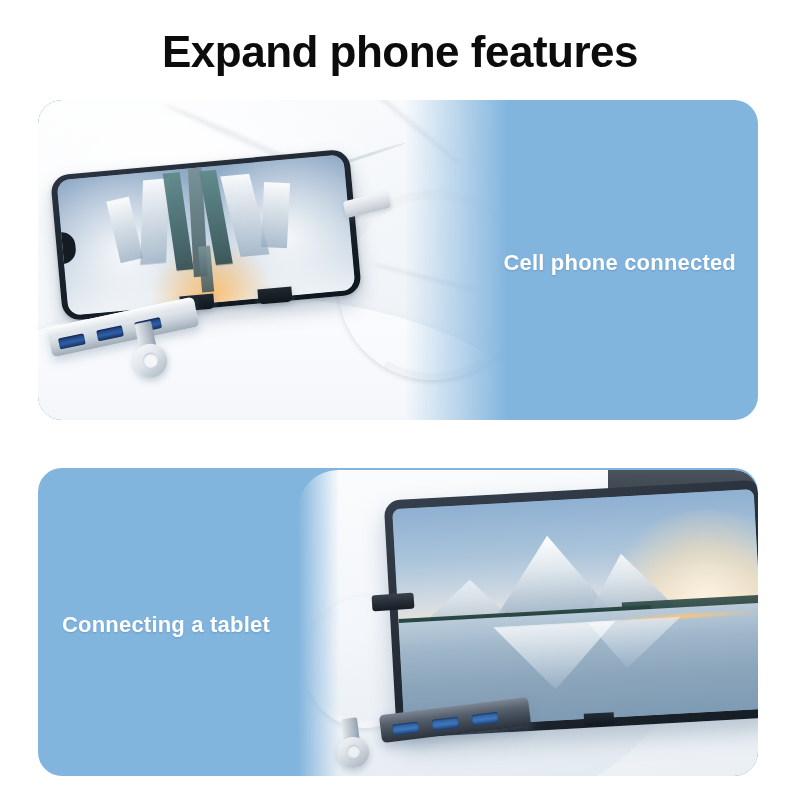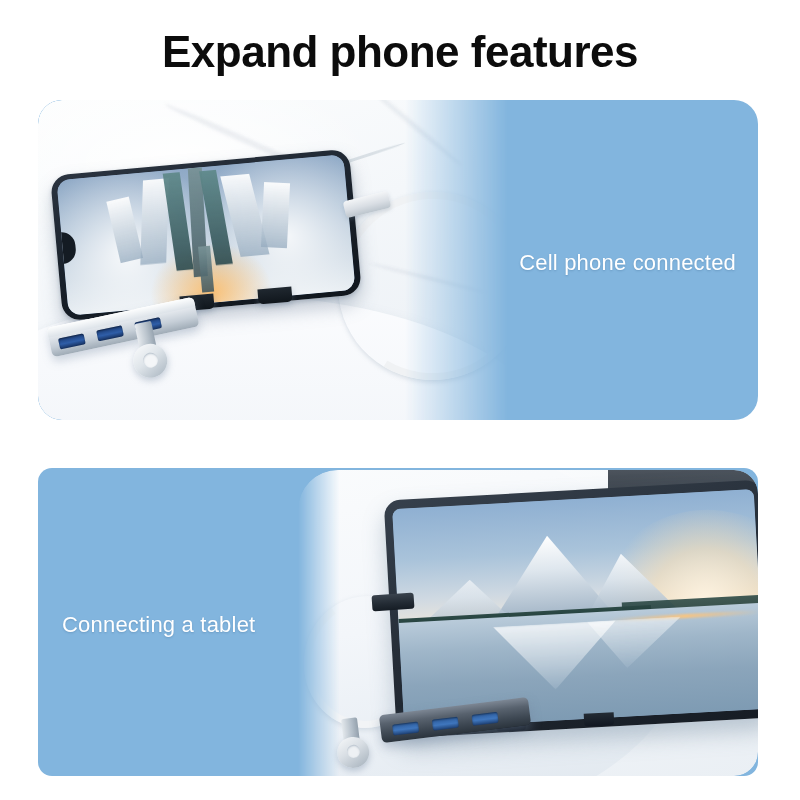--- a/index.html
+++ b/index.html
@@ -42,28 +42,27 @@
     left: 38px;
     top: 100px;
     width: 720px;
     height: 320px;
   }
   #panel-tablet {
     left: 38px;
     top: 468px;
     width: 720px;
     height: 308px;
-    border-radius: 14px;
   }
 
   .panel-label {
     position: absolute;
     color: #ffffff;
     font-family: "Liberation Sans", sans-serif;
-    font-weight: normal;
+    font-weight: bold;
     font-size: 22px;
     letter-spacing: 0.2px;
     white-space: nowrap;
     text-shadow: 0 1px 2px rgba(40,80,120,0.25);
     z-index: 6;
   }
   #label-cell-phone { right: 22px; top: 150px; }
   #label-tablet     { left: 24px;  top: 144px; }
 
   

